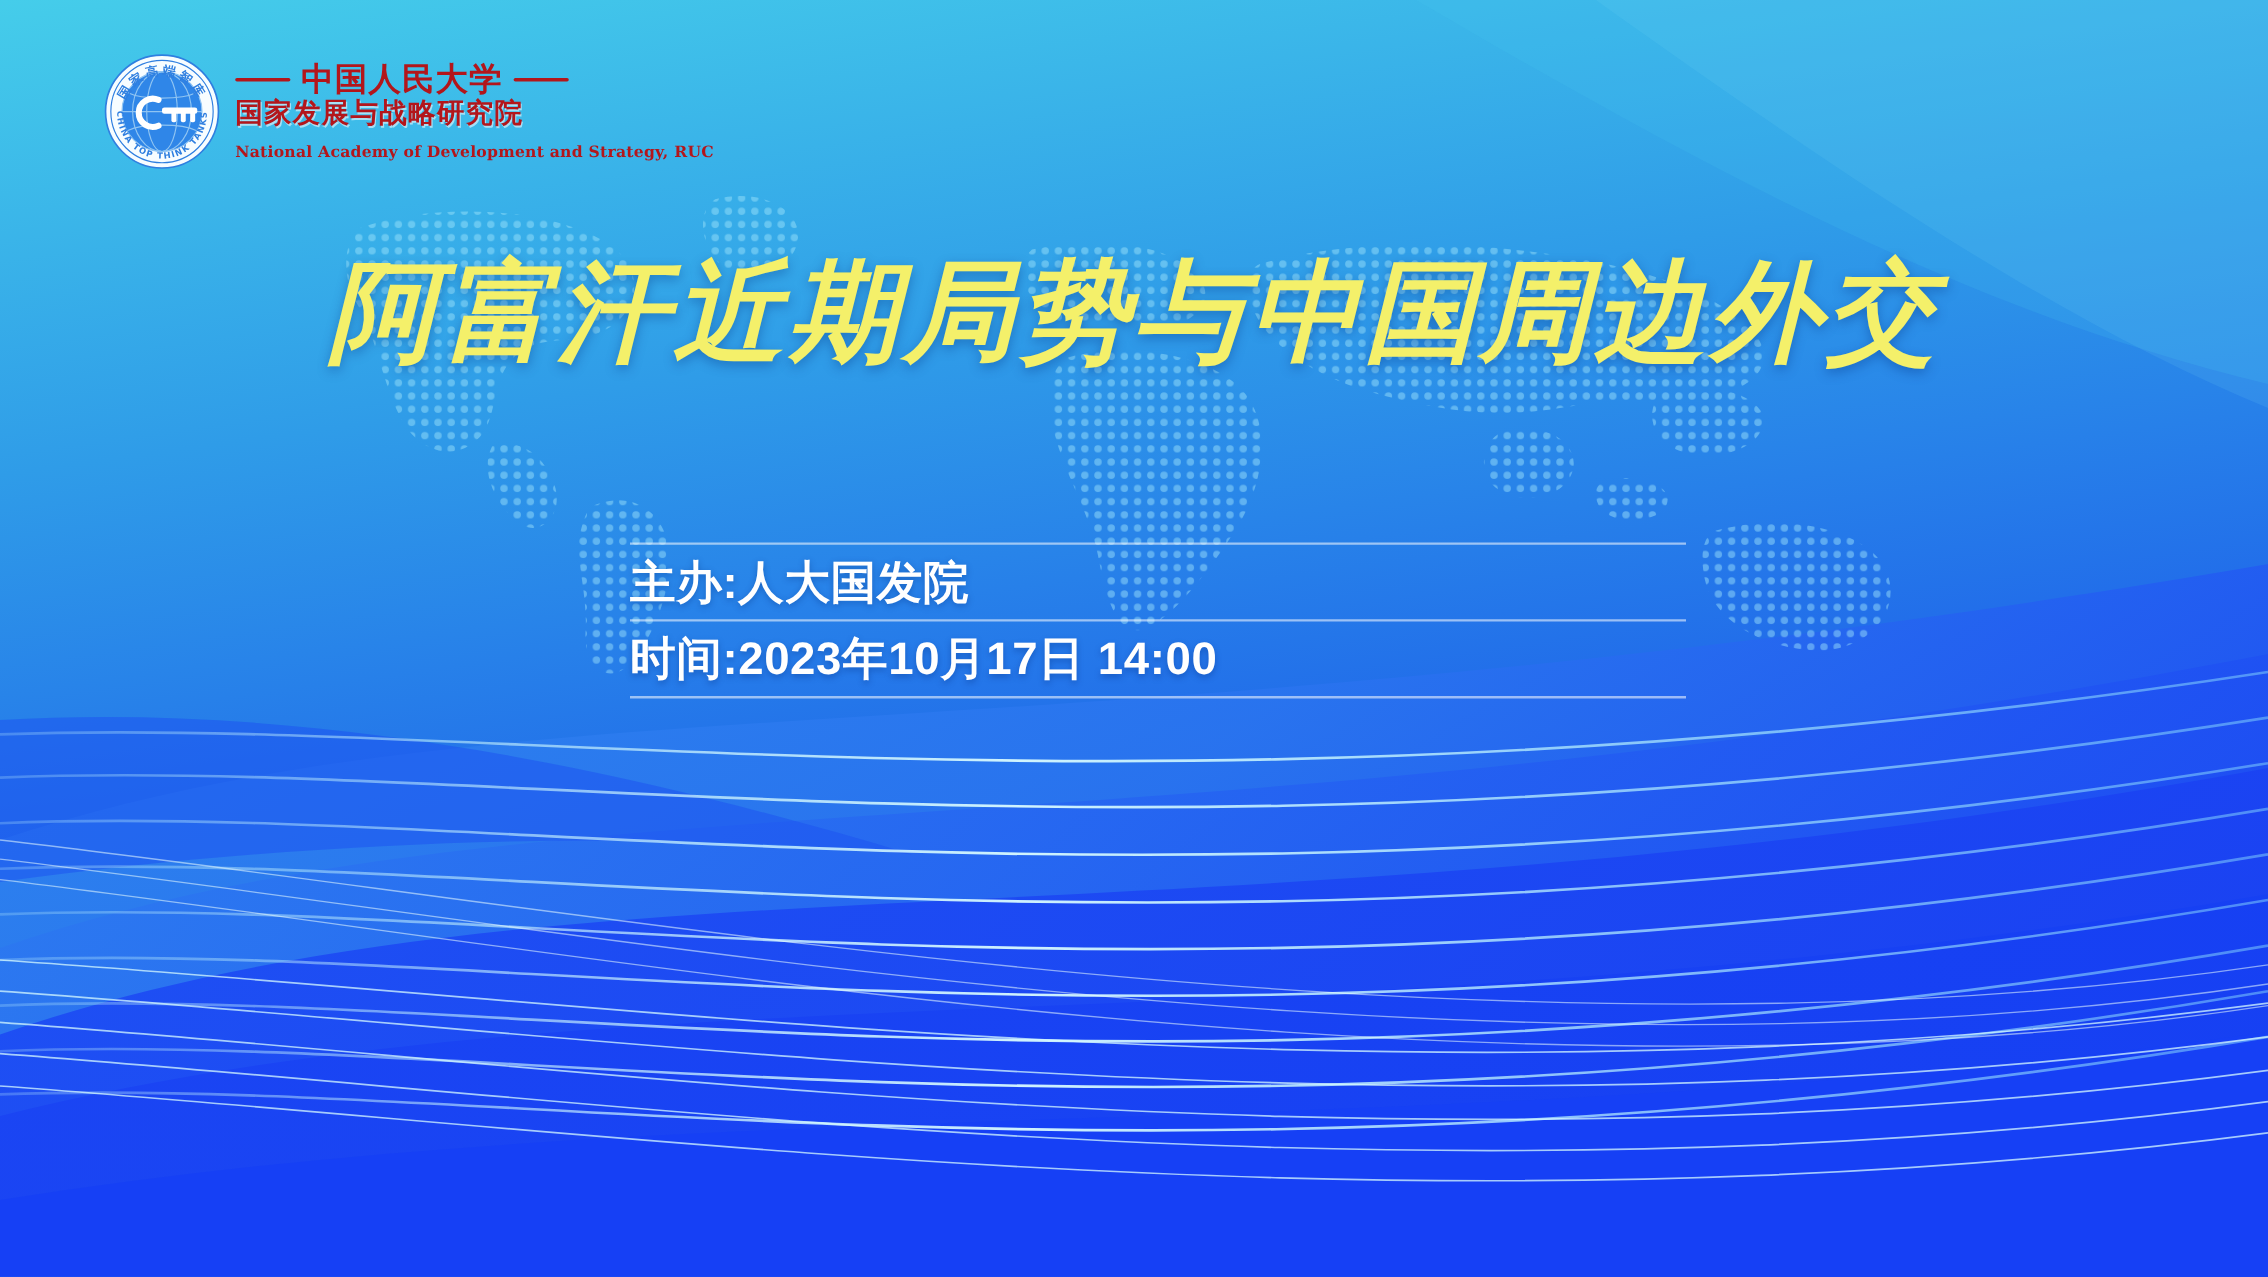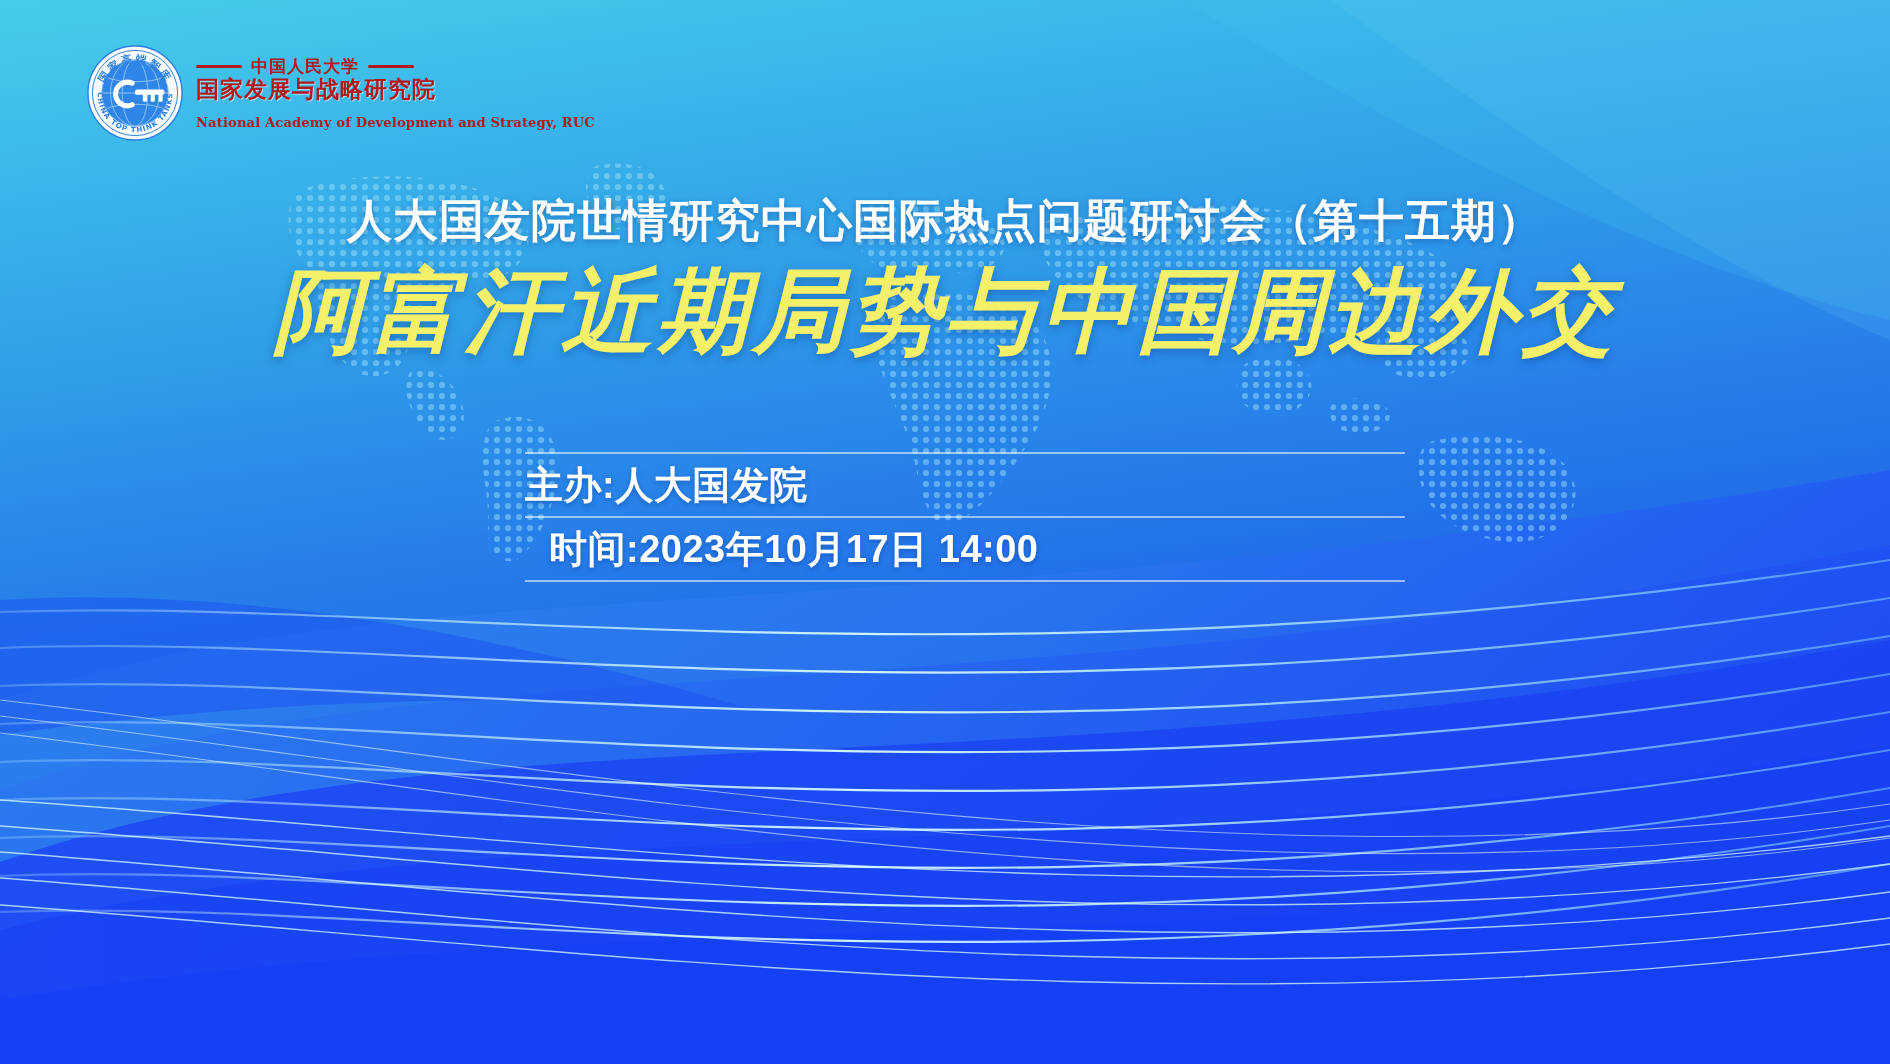--- a/index.html
+++ b/index.html
@@ -42,21 +42,21 @@
   .logo-text { display: flex; flex-direction: column; line-height: 1; }
   .logo-top {
     display: flex; align-items: center; gap: 9px;
     margin-bottom: 3px;
   }
   .logo-rule {
     height: 3px; width: 46px; background: #b3161b; border-radius: 2px;
   }
   .logo-uni {
     font-family: "DejaVu Serif", "Liberation Serif", serif;
-    font-size: 17px; font-weight: 700; color: #b3161b;
+    font-size: 27px; font-weight: 700; color: #b3161b;
     letter-spacing: 1px; white-space: nowrap;
   }
   .logo-main {
     font-family: Liberation Serif, serif;
     font-size: 23px; font-weight: 700;
     color: #b3161b;
     letter-spacing: 1px;
     white-space: nowrap;
     text-shadow: 1px 1px 0 rgba(255,255,255,.55);
   }
@@ -111,21 +111,21 @@
     text-shadow: 0 2px 5px rgba(0,40,120,.35);
   }
   .info-row.bordered {
     border-top: 2px solid rgba(255,255,255,.55);
     border-bottom: 2px solid rgba(255,255,255,.55);
   }
   .info-cell { white-space: nowrap; }
   .info-cell.left  { width: 452px; }
   .info-cell.right { flex: 1; }
 
-  .info-row.row2 .info-cell.left { width: 420px; margin-left: 24px; }
+  .info-row.row2 .info-cell.left { width: 420px; }
 </style>
 </head>
 <body>
 
 <div class="poster">
 
   <div class="bg-layer">
     <svg viewBox="0 0 1890 1064" preserveAspectRatio="none" aria-hidden="true">
       <defs>
         <linearGradient id="gTop" x1="0" y1="0" x2="0.25" y2="1">
@@ -276,21 +276,20 @@
         <span class="logo-rule"></span>
         <span class="logo-uni">中国人民大学</span>
         <span class="logo-rule"></span>
       </span>
       <span class="logo-main">国家发展与战略研究院</span>
       <span class="logo-en">National Academy of Development and Strategy, RUC</span>
     </span>
   </div>
 
   <div class="headline-wrap">
-    <div class="subtitle-line">人大国发院世情研究中心国际热点问题研讨会（第十五期）</div>
     <div class="main-title">阿富汗近期局势与中国周边外交</div>
   </div>
 
   <div class="info">
     <div class="info-row bordered row1">
       <span class="info-cell left">主办:人大国发院</span>
     </div>
     <div class="info-row row2">
       <span class="info-cell left">时间:2023年10月17日  14:00</span>
     </div>

